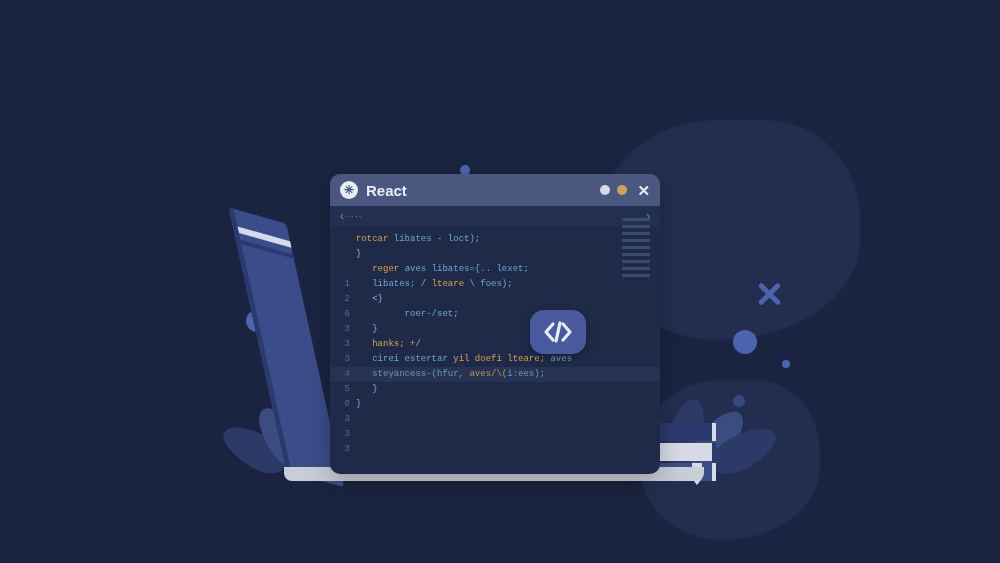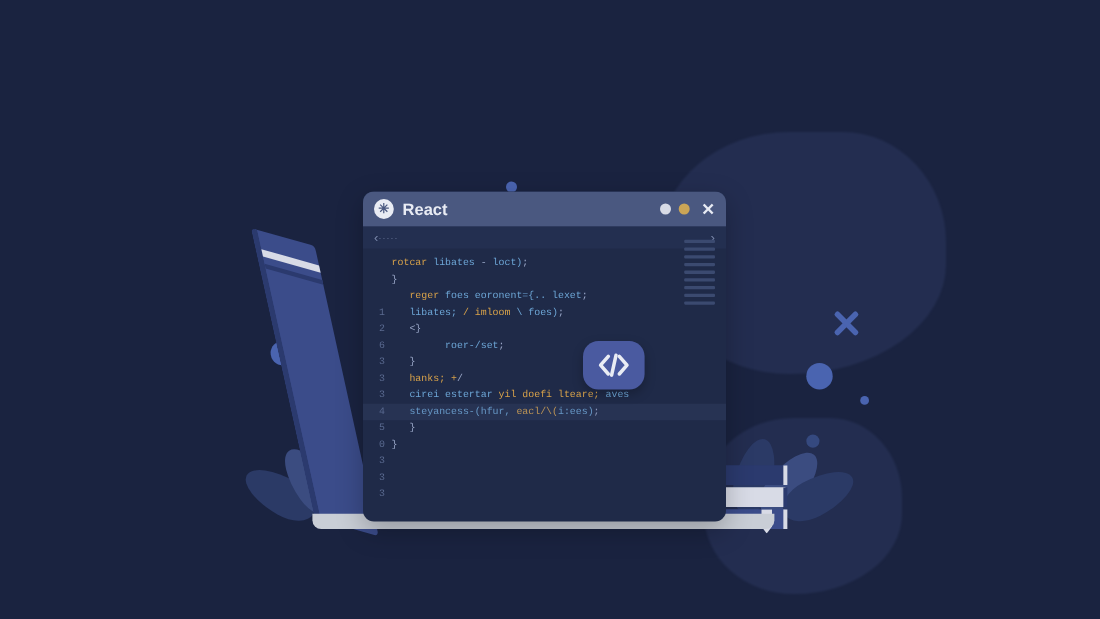--- a/index.html
+++ b/index.html
@@ -316,28 +316,28 @@
         <div>4</div>
         <div>5</div>
         <div>0</div>
         <div>3</div>
         <div>3</div>
         <div>3</div>
       </div>
     <div class="code-lines" id="codelines">
         <div><span class="kw">rotcar</span> <span class="fn">libates</span> - <span class="fn">loct)</span>;</div>
         <div><span class="pu">}</span></div>
-        <div>   <span class="kw">reger</span> <span class="fn">foes eoronent={.. lexet</span>;</div>
-        <div>   <span class="fn">libates;</span> <span class="kw">/ imloom</span> <span class="fn">\ foes)</span>;</div>
+        <div>   <span class="kw">reger</span> <span class="fn">aves libates={.. lexet</span>;</div>
+        <div>   <span class="fn">libates;</span> <span class="kw">/ lteare</span> <span class="fn">\ foes)</span>;</div>
         <div>   <span class="pu">&lt;}</span></div>
         <div>         <span class="fn">roer-/set</span>;</div>
         <div>   <span class="pu">}</span></div>
         <div>   <span class="kw">hanks; +</span><span class="pu">/</span></div>
         <div>   <span class="fn">cirei estertar</span> <span class="kw">yil doefi lteare;</span> <span class="fn">aves</span></div>
-        <div>   <span class="fn">steyancess-(hfur,</span> <span class="kw">eacl/\(</span><span class="fn">i:ees)</span>;</div>
+        <div>   <span class="fn">steyancess-(hfur,</span> <span class="kw">aves/\(</span><span class="fn">i:ees)</span>;</div>
         <div>   <span class="pu">}</span></div>
         <div><span class="pu">}</span></div>
       </div>
   </div>
 
   <div class="minimap">
     <span></span>
       <span></span>
       <span></span>
       <span></span>

